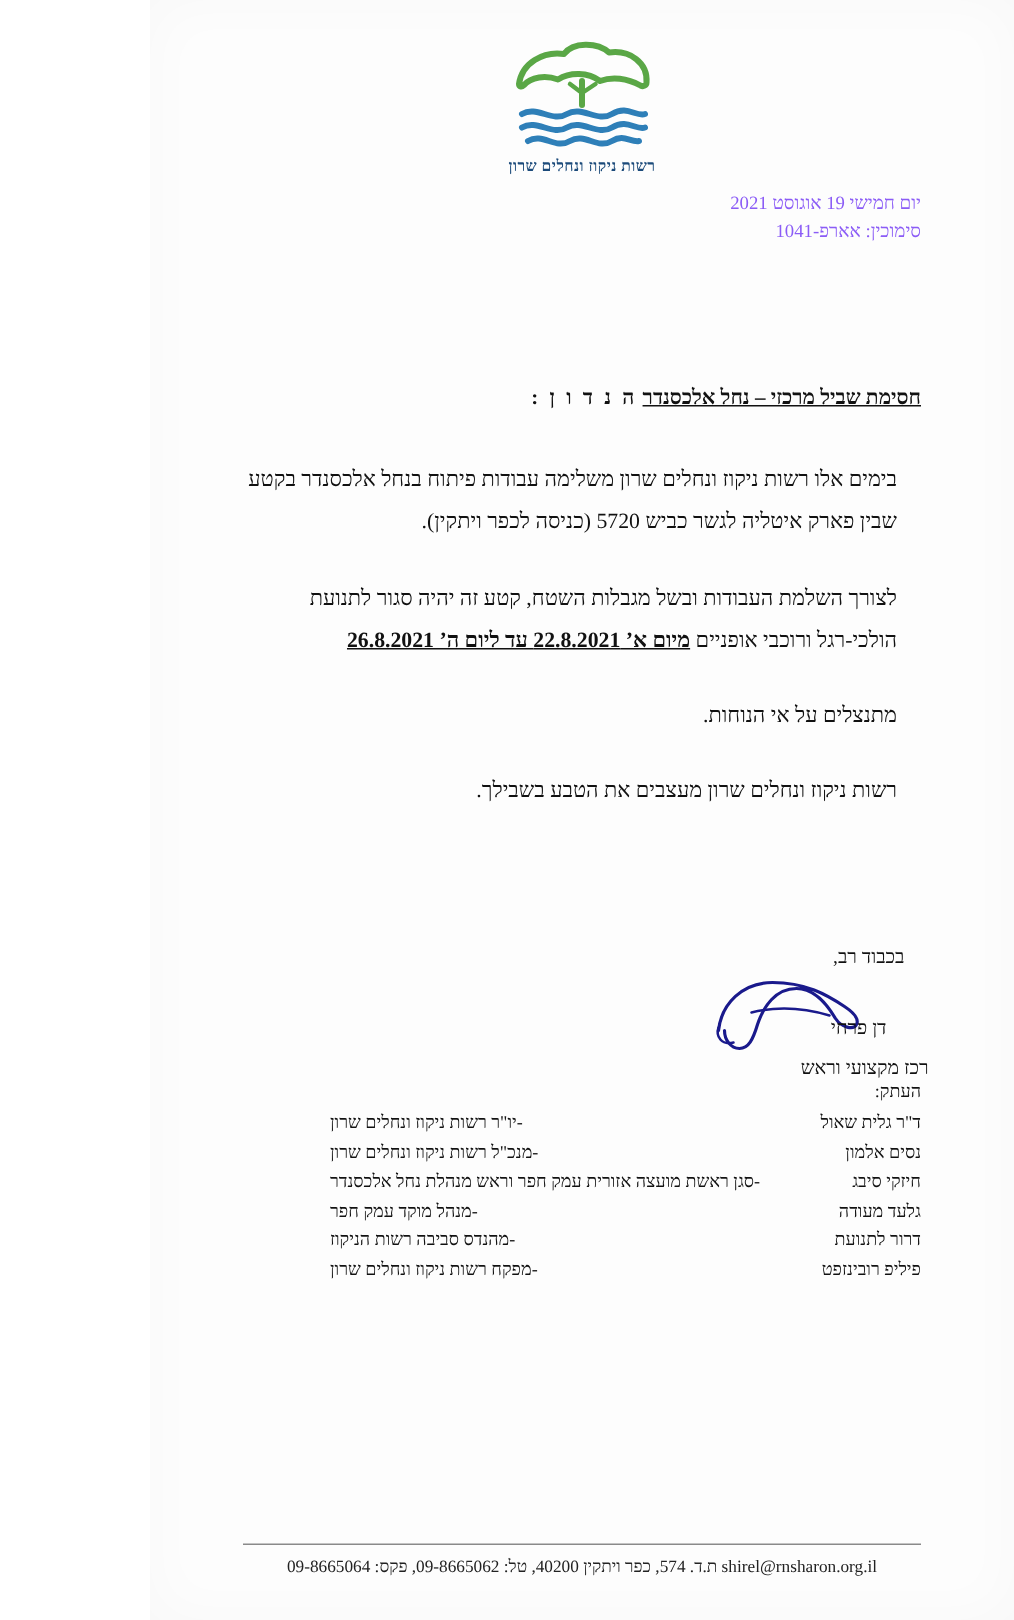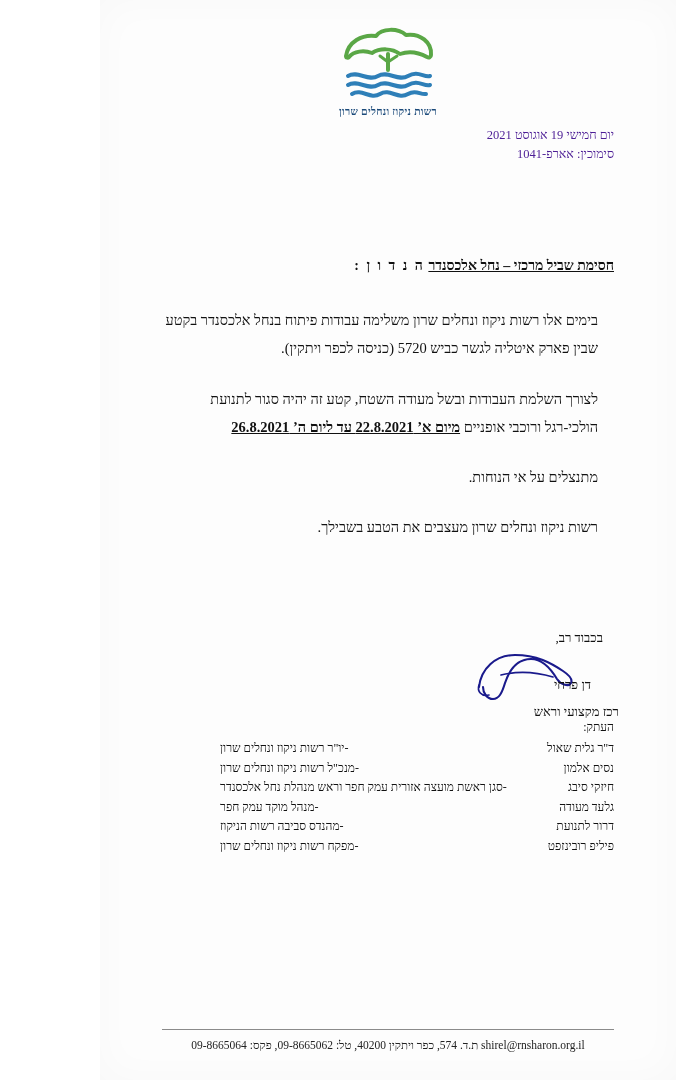--- a/index.html
+++ b/index.html
@@ -45,21 +45,21 @@
 
   
   .meta {
     position: absolute;
     top: 126px;
     right: 62px;
     text-align: right;
     direction: rtl;
     font-size: 12.5px;
     line-height: 1.5;
-    color: #4c1d95;
+    color: #8b5cf6;
   }
 
   
   .subject {
     position: absolute;
     top: 258px;
     right: 62px;
     left: 62px;
     direction: rtl;
     font-size: 14px;
@@ -209,21 +209,21 @@
     <div>סימוכין: אארפ-1041</div>
   </div>
 
   <div class="subject">
     <span class="title">חסימת שביל מרכזי – נחל אלכסנדר</span>
     <span class="label">ה נ ד ו ן :</span>
   </div>
 
   <div class="body-wrap">
     <p class="para">בימים אלו רשות ניקוז ונחלים שרון משלימה עבודות פיתוח בנחל אלכסנדר בקטע שבין פארק איטליה לגשר כביש 5720 (כניסה לכפר ויתקין).</p>
-    <p class="para"><span>לצורך השלמת העבודות ובשל מעודה השטח, קטע זה יהיה סגור לתנועת הולכי-רגל ורוכבי אופניים </span><span class="underline-bold">מיום א’ 22.8.2021 עד ליום ה’ 26.8.2021</span></p>
+    <p class="para"><span>לצורך השלמת העבודות ובשל מגבלות השטח, קטע זה יהיה סגור לתנועת הולכי-רגל ורוכבי אופניים </span><span class="underline-bold">מיום א’ 22.8.2021 עד ליום ה’ 26.8.2021</span></p>
     <p class="para">מתנצלים על אי הנוחות.</p>
     <p class="para">רשות ניקוז ונחלים שרון מעצבים את הטבע בשבילך.</p>
   </div>
 
   <div class="sign-block">
     <div class="sign-regards">בכבוד רב,</div>
     <div class="sign-scribble">
       <svg width="150" height="60" viewBox="0 0 150 60">
         <path d="M8 42 C10 24, 24 10, 44 10 C66 10, 80 18, 92 26 C98 30, 102 34, 100 38 C98 42, 90 40, 86 34 C80 24, 72 14, 60 14 C46 14, 38 26, 34 38 C31 48, 28 54, 22 54 C16 54, 12 48, 12 42" fill="none" stroke="#1a1a8c" stroke-width="2.1" stroke-linecap="round"></path>
         <path d="M30 30 C46 26, 62 26, 82 32" fill="none" stroke="#1a1a8c" stroke-width="1.7" stroke-linecap="round"></path>

